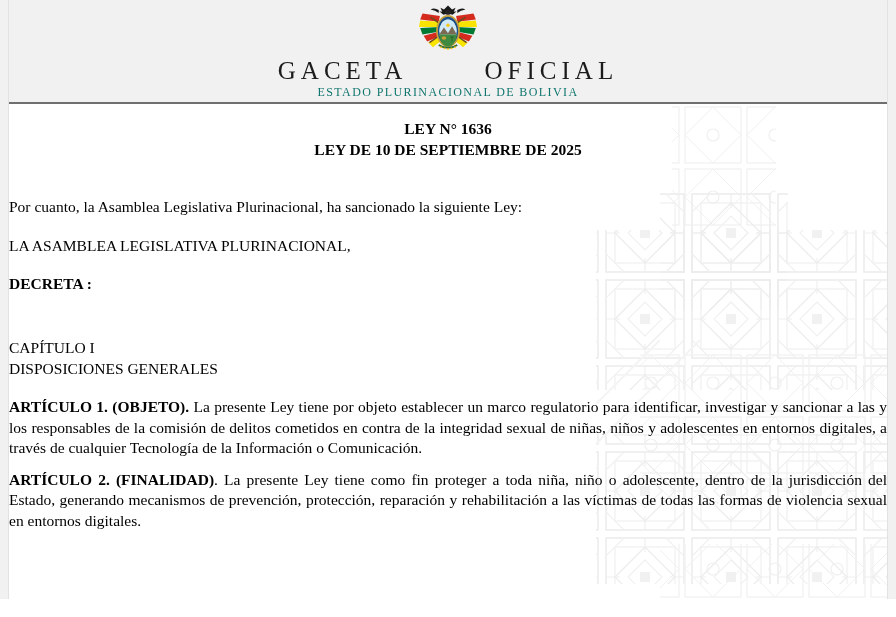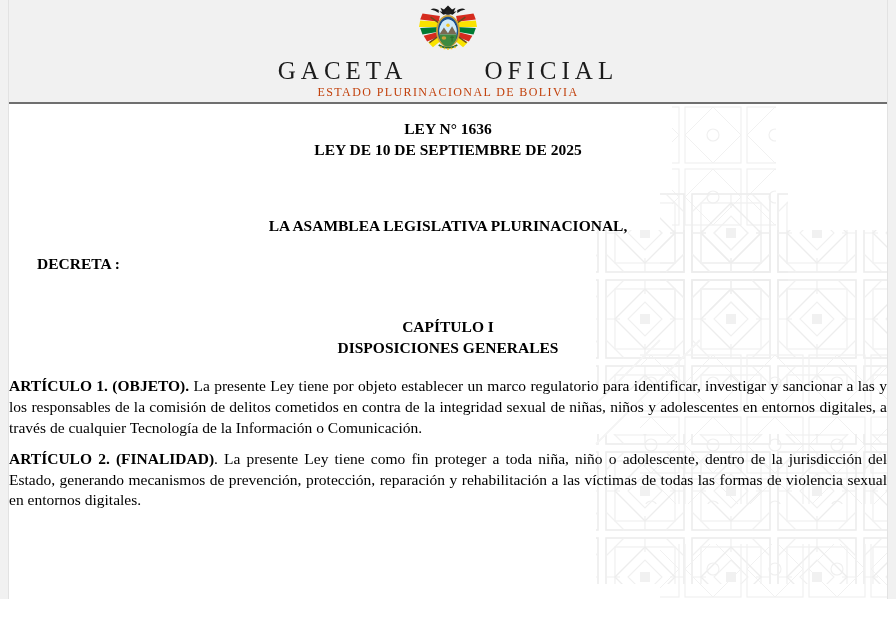--- a/index.html
+++ b/index.html
@@ -74,21 +74,21 @@
     font-family: "Liberation Serif", "DejaVu Serif", serif;
     font-size: 25px;
     letter-spacing: 5px;
     color: #1b1b1b;
     white-space: pre;
   }
   .wordmark .line2 {
     font-family: "Liberation Serif", "DejaVu Serif", serif;
     font-size: 12px;
     letter-spacing: 1.4px;
-    color: #c2410c;
+    color: #0f766e;
     margin-top: 3px;
     white-space: pre;
   }
 
   
   .watermark {
     position: absolute;
     left: 0; top: 104px;
     width: 896px;
     height: 513px;
@@ -125,30 +125,28 @@
     margin: 0 0 11px 0;
     font-size: 15.5px;
     line-height: 1.33;
   }
   .para-plain {
     text-align: left;
     margin: 0;
     font-size: 15.5px;
   }
   .heading-center {
-    text-align: center;
-    font-weight: bold;
+    font-weight: normal;
     font-size: 15.5px;
     line-height: 1.36;
   }
   .decreta {
     font-weight: bold;
     font-size: 15.5px;
     text-align: left;
-    margin-left: 28px;
   }
   .art-label { font-weight: bold; font-family: Liberation Serif, serif; }
 </style>
 </head>
 <body>
 
 <div class="page">
 
   <div class="gutter left"></div>
   <div class="gutter right"></div>
@@ -247,20 +245,21 @@
     <div class="title-block">
       <div>LEY N° 1636</div>
       <div>LEY DE 10 DE SEPTIEMBRE DE 2025</div>
     </div>
 
     <div class="gap-md"></div>
 
 
     <div class="gap-md"></div>
 
+    <div class="para-plain">Por cuanto, la Asamblea Legislativa Plurinacional, ha sancionado la siguiente Ley:</div>
 
     <div class="gap-md"></div>
 
     <div class="heading-center">LA ASAMBLEA LEGISLATIVA PLURINACIONAL,</div>
 
     <div class="gap-md"></div>
 
     <div class="decreta">DECRETA :</div>
 
     <div class="gap-md"></div>

